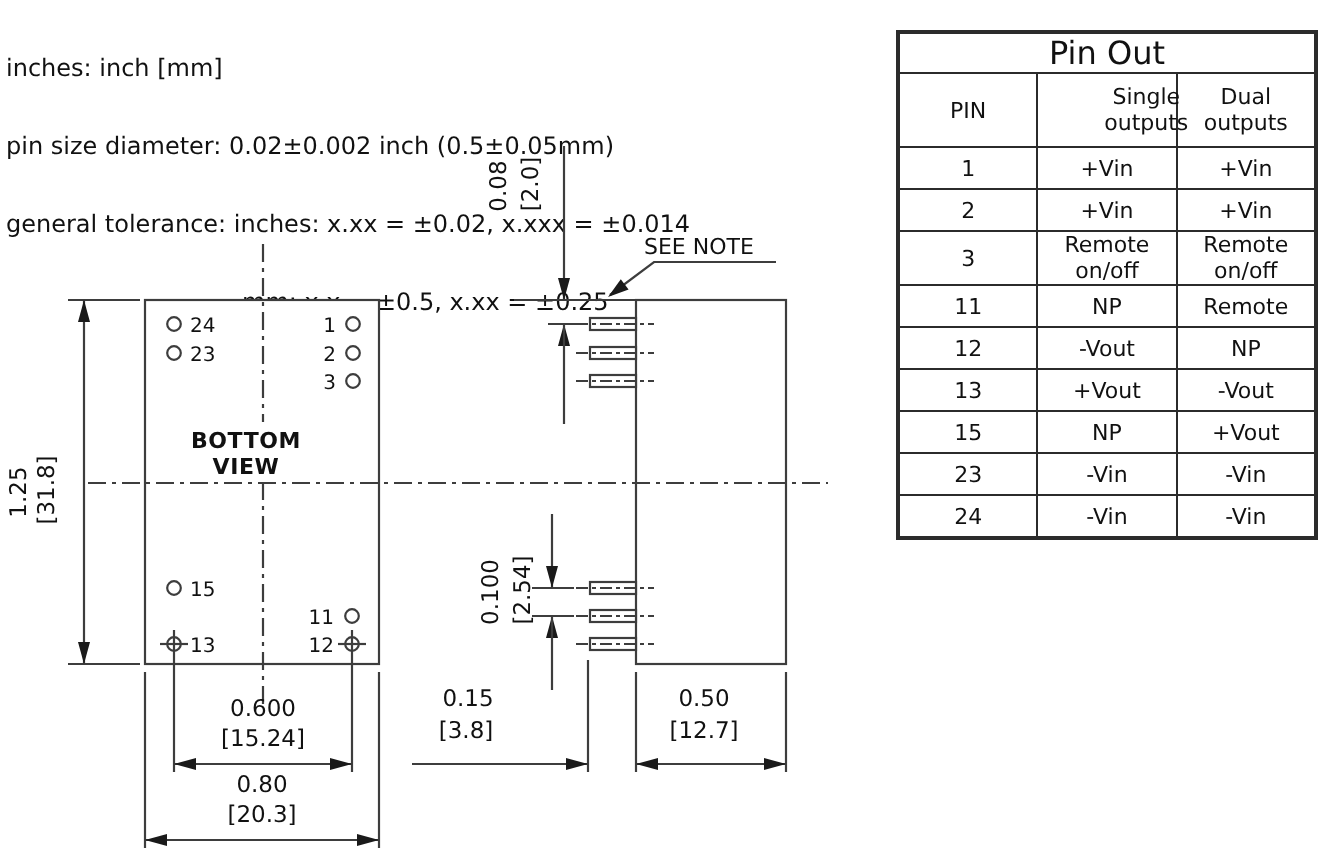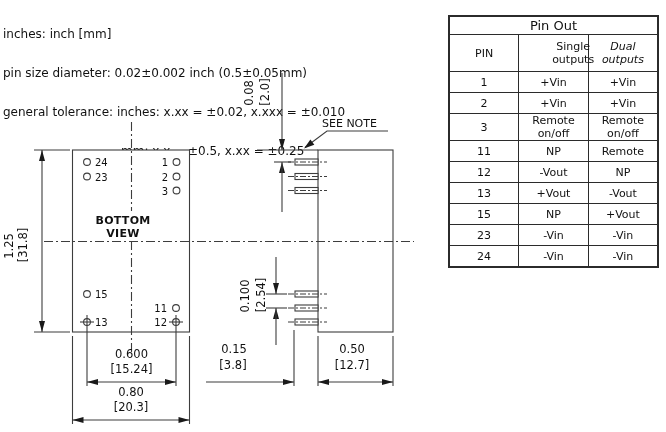--- a/index.html
+++ b/index.html
@@ -21,38 +21,38 @@
   table.pinout{
     position:absolute;left:448px;top:15px;width:211px;
     border-collapse:collapse;table-layout:fixed;
     font-size:11px;color:#111;background:#fff;
     border:2px solid #2b2b2b;
   }
   table.pinout th,table.pinout td{
     border:1px solid #2b2b2b;text-align:center;vertical-align:middle;
     padding:0 2px;font-weight:normal;
   }
-  table.pinout .title-row th{height:17px;font-size:13px;}
+  table.pinout .title-row th{height:17px;font-size:16px;}
   table.pinout .hdr-row th{height:36px;}
   table.pinout td{height:20px;}
   .col-pin{width:39px;}
   .col-single{width:88px;}
-  .col-dual{width:84px;font-style:italic;}
+  .col-dual{width:84px;}
   .hdr-wrap-s{display:inline-block;width:56px;line-height:13px;margin-left:24px;}
   .hdr-wrap-d{display:inline-block;width:54px;line-height:13px;}
 </style>
 </head>
 <body>
 
 <div class="canvas">
 
   <div class="notes">
     <div>inches: inch [mm]</div>
     <div>pin size diameter: 0.02±0.002 inch (0.5±0.05mm)</div>
-    <div>general tolerance: inches: x.xx = ±0.02, x.xxx = ±0.010</div>
+    <div>general tolerance: inches: x.xx = ±0.02, x.xxx = ±0.014</div>
     <div class="indent">mm: x.x = ±0.5, x.xx = ±0.25</div>
   </div>
 
   <svg class="drawing" width="450" height="432" viewBox="0 0 450 432">
     <g stroke="#3d3d3d" stroke-width="1.1" fill="none">
 
       <rect x="72.5" y="150" width="117" height="182" fill="#ffffff"></rect>
 
       <rect x="318" y="150" width="75" height="182" fill="#ffffff"></rect>
 

